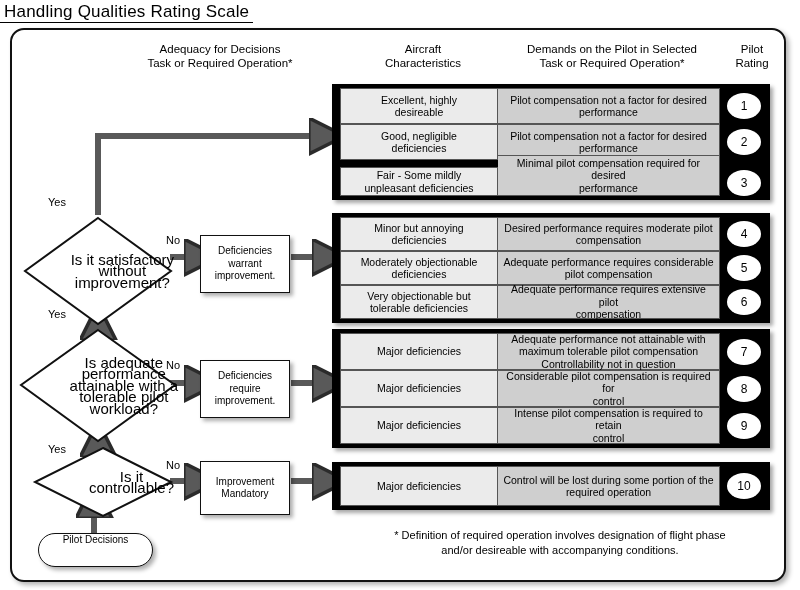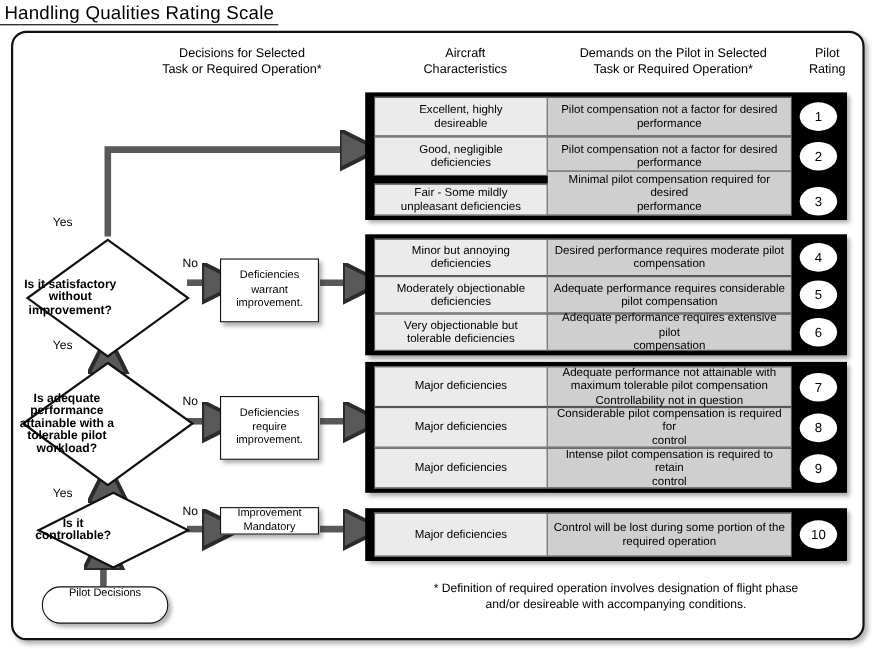--- a/index.html
+++ b/index.html
@@ -40,22 +40,22 @@
   .cell-rate{width:48px;background:#000;display:flex;align-items:center;
              justify-content:center;box-sizing:border-box;}
   .circle{width:34px;height:26px;border-radius:50%;background:#fff;
           display:flex;align-items:center;justify-content:center;
           font-size:12px;color:#000;}
 
   
   .diamond{position:absolute;}
   .diamond .shape{position:absolute;left:0;top:0;width:100%;height:100%;}
   .diamond .txt{position:absolute;left:0;top:0;width:100%;height:100%;
-                display:flex;align-items:center;justify-content:flex-start;
-                text-align:center;font-size:11px;line-height:11.5px;font-weight:bold;}
+                display:flex;align-items:center;justify-content:flex-end;
+                text-align:center;font-size:15px;line-height:11.5px;}
 
   
   .pbox{position:absolute;background:#fff;border:1.2px solid #111;
         display:flex;align-items:center;justify-content:center;
         text-align:center;font-size:10px;line-height:12.5px;
         box-shadow:3px 3px 4px rgba(0,0,0,.32);box-sizing:border-box;}
 
   
   .oval{position:absolute;background:#fff;border:1.4px solid #111;
         border-radius:22px;display:flex;align-items:flex-start;
@@ -105,21 +105,21 @@
 
       <path d="M170,481 L197,481"></path>
 
       <path d="M291,481 L325,481"></path>
 
       <path d="M94,533 L94,505"></path>
     </g>
   </svg>
 
   <div class="chead" id="h-adequacy">
-    <div>Decisions for Selected</div>
+    <div>Adequacy for Decisions</div>
     <div>Task or Required  Operation*</div>
   </div>
   <div class="chead" id="h-aircraft">
     <div>Aircraft</div>
     <div>Characteristics</div>
   </div>
   <div class="chead" id="h-demands">
     <div>Demands on the Pilot in Selected</div>
     <div>Task or Required Operation*</div>
   </div>
@@ -243,21 +243,21 @@
       <span>Is it<br>controllable?</span>
     </div>
   </div>
 
   <div class="pbox" style="left:200px;top:235px;width:90px;height:58px;">
     <span>Deficiencies<br>warrant<br>improvement.</span>
   </div>
   <div class="pbox" style="left:200px;top:360px;width:90px;height:58px;">
     <span>Deficiencies<br>require<br>improvement.</span>
   </div>
-  <div class="pbox" style="left:200px;top:461px;width:90px;height:25px;">
+  <div class="pbox" style="left:200px;top:461px;width:90px;height:54px;">
     <span>Improvement<br>Mandatory</span>
   </div>
 
   <div class="oval" style="left:38px;top:533px;width:115px;height:34px;">
     <span>Pilot Decisions</span>
   </div>
 
   <div class="lbl" style="left:48px;top:196px;">Yes</div>
   <div class="lbl" style="left:48px;top:308px;">Yes</div>
   <div class="lbl" style="left:48px;top:443px;">Yes</div>

